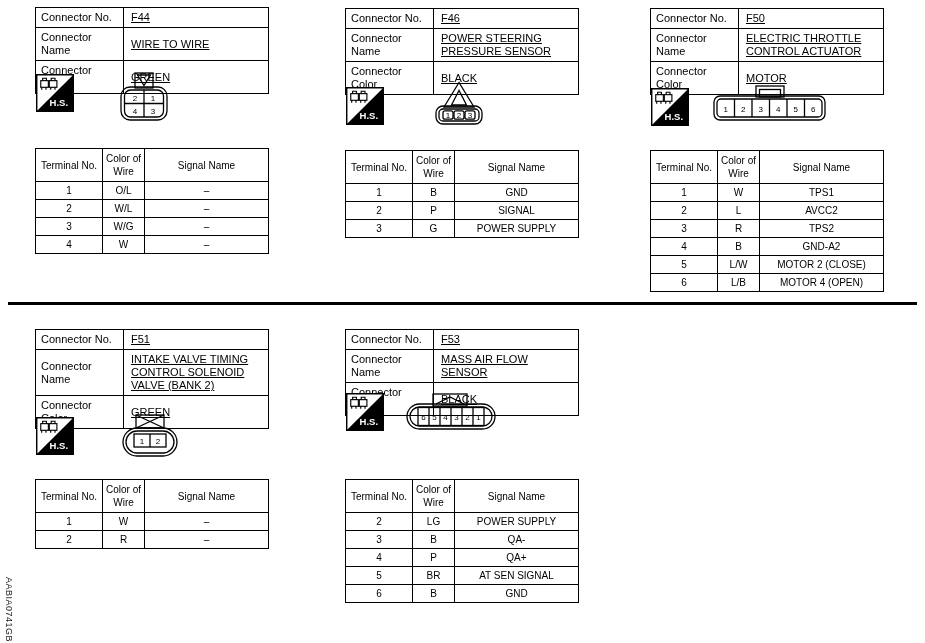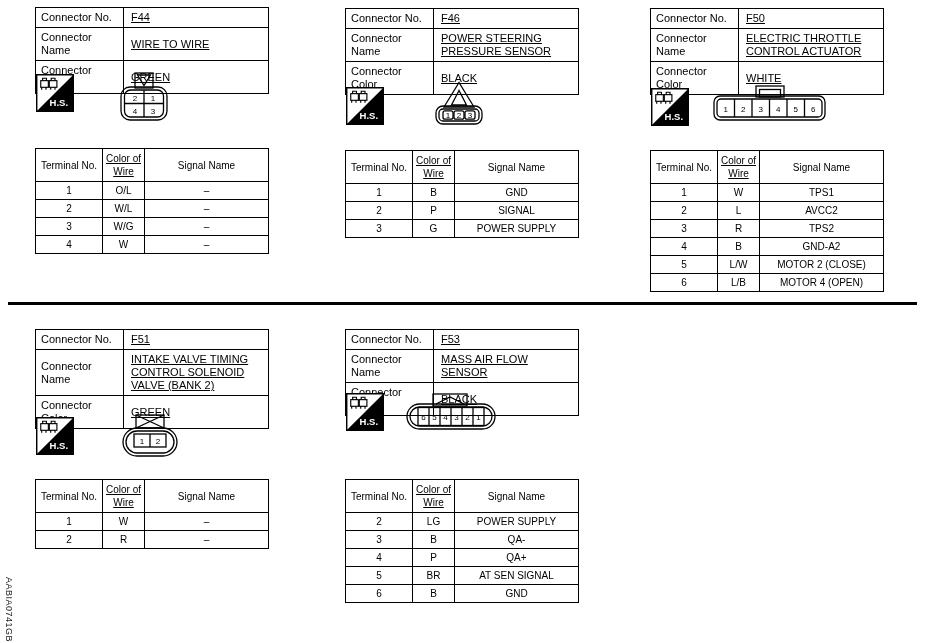--- a/index.html
+++ b/index.html
@@ -16,21 +16,21 @@
   .info-table { font-size:11px; }
   .info-table td { border:1.4px solid #000; vertical-align:middle; line-height:13px; }
   .info-table td.lbl { width:88px; padding:3px 3px 3px 5px; height:19px; }
   .info-table td.val { width:145px; padding:3px 3px 3px 7px;text-decoration:underline; }
 
   .term-table { font-size:10px; }
   .term-table th, .term-table td { border:1.4px solid #000; font-weight:normal; text-align:center; vertical-align:middle; line-height:13px; }
   .term-table th { height:33px; }
   .term-table td { height:18px; }
   .col-no { width:67px; }
-  .col-wire { width:42px;text-decoration:underline; }
+  .col-wire { width:42px; }
   .col-sig { width:124px; }
 
   svg text {
     font-family:"Liberation Sans", sans-serif;
     font-size:8px; fill:#000; text-anchor:middle;
   }
   svg text.hs-label { font-size:10px; font-weight:bold; fill:#fff; }
 
   .divider { position:absolute; background:#000; }
 
@@ -192,21 +192,21 @@
         <tr>
       <td class="lbl">Connector No.</td>
       <td class="val">F50</td>
     </tr>
     <tr>
       <td class="lbl">Connector Name</td>
       <td class="val">ELECTRIC THROTTLE CONTROL ACTUATOR</td>
     </tr>
     <tr>
       <td class="lbl">Connector Color</td>
-      <td class="val">WHITE</td>
+      <td class="val">MOTOR</td>
     </tr>
   </tbody>
     </table>
 
   <svg class="abs" style="left:651px; top:88px;" width="38" height="38" viewBox="0 0 40 40">
     <rect x="0" y="0" width="40" height="40" fill="#000"></rect>
     <polygon points="1.5,1.5 38.5,1.5 1.5,38.5" fill="#fff"></polygon>
     <g stroke="#000" fill="none" stroke-width="1.2">
       <rect x="5" y="7" width="8" height="7"></rect>
       <rect x="14" y="7" width="8" height="7"></rect>

